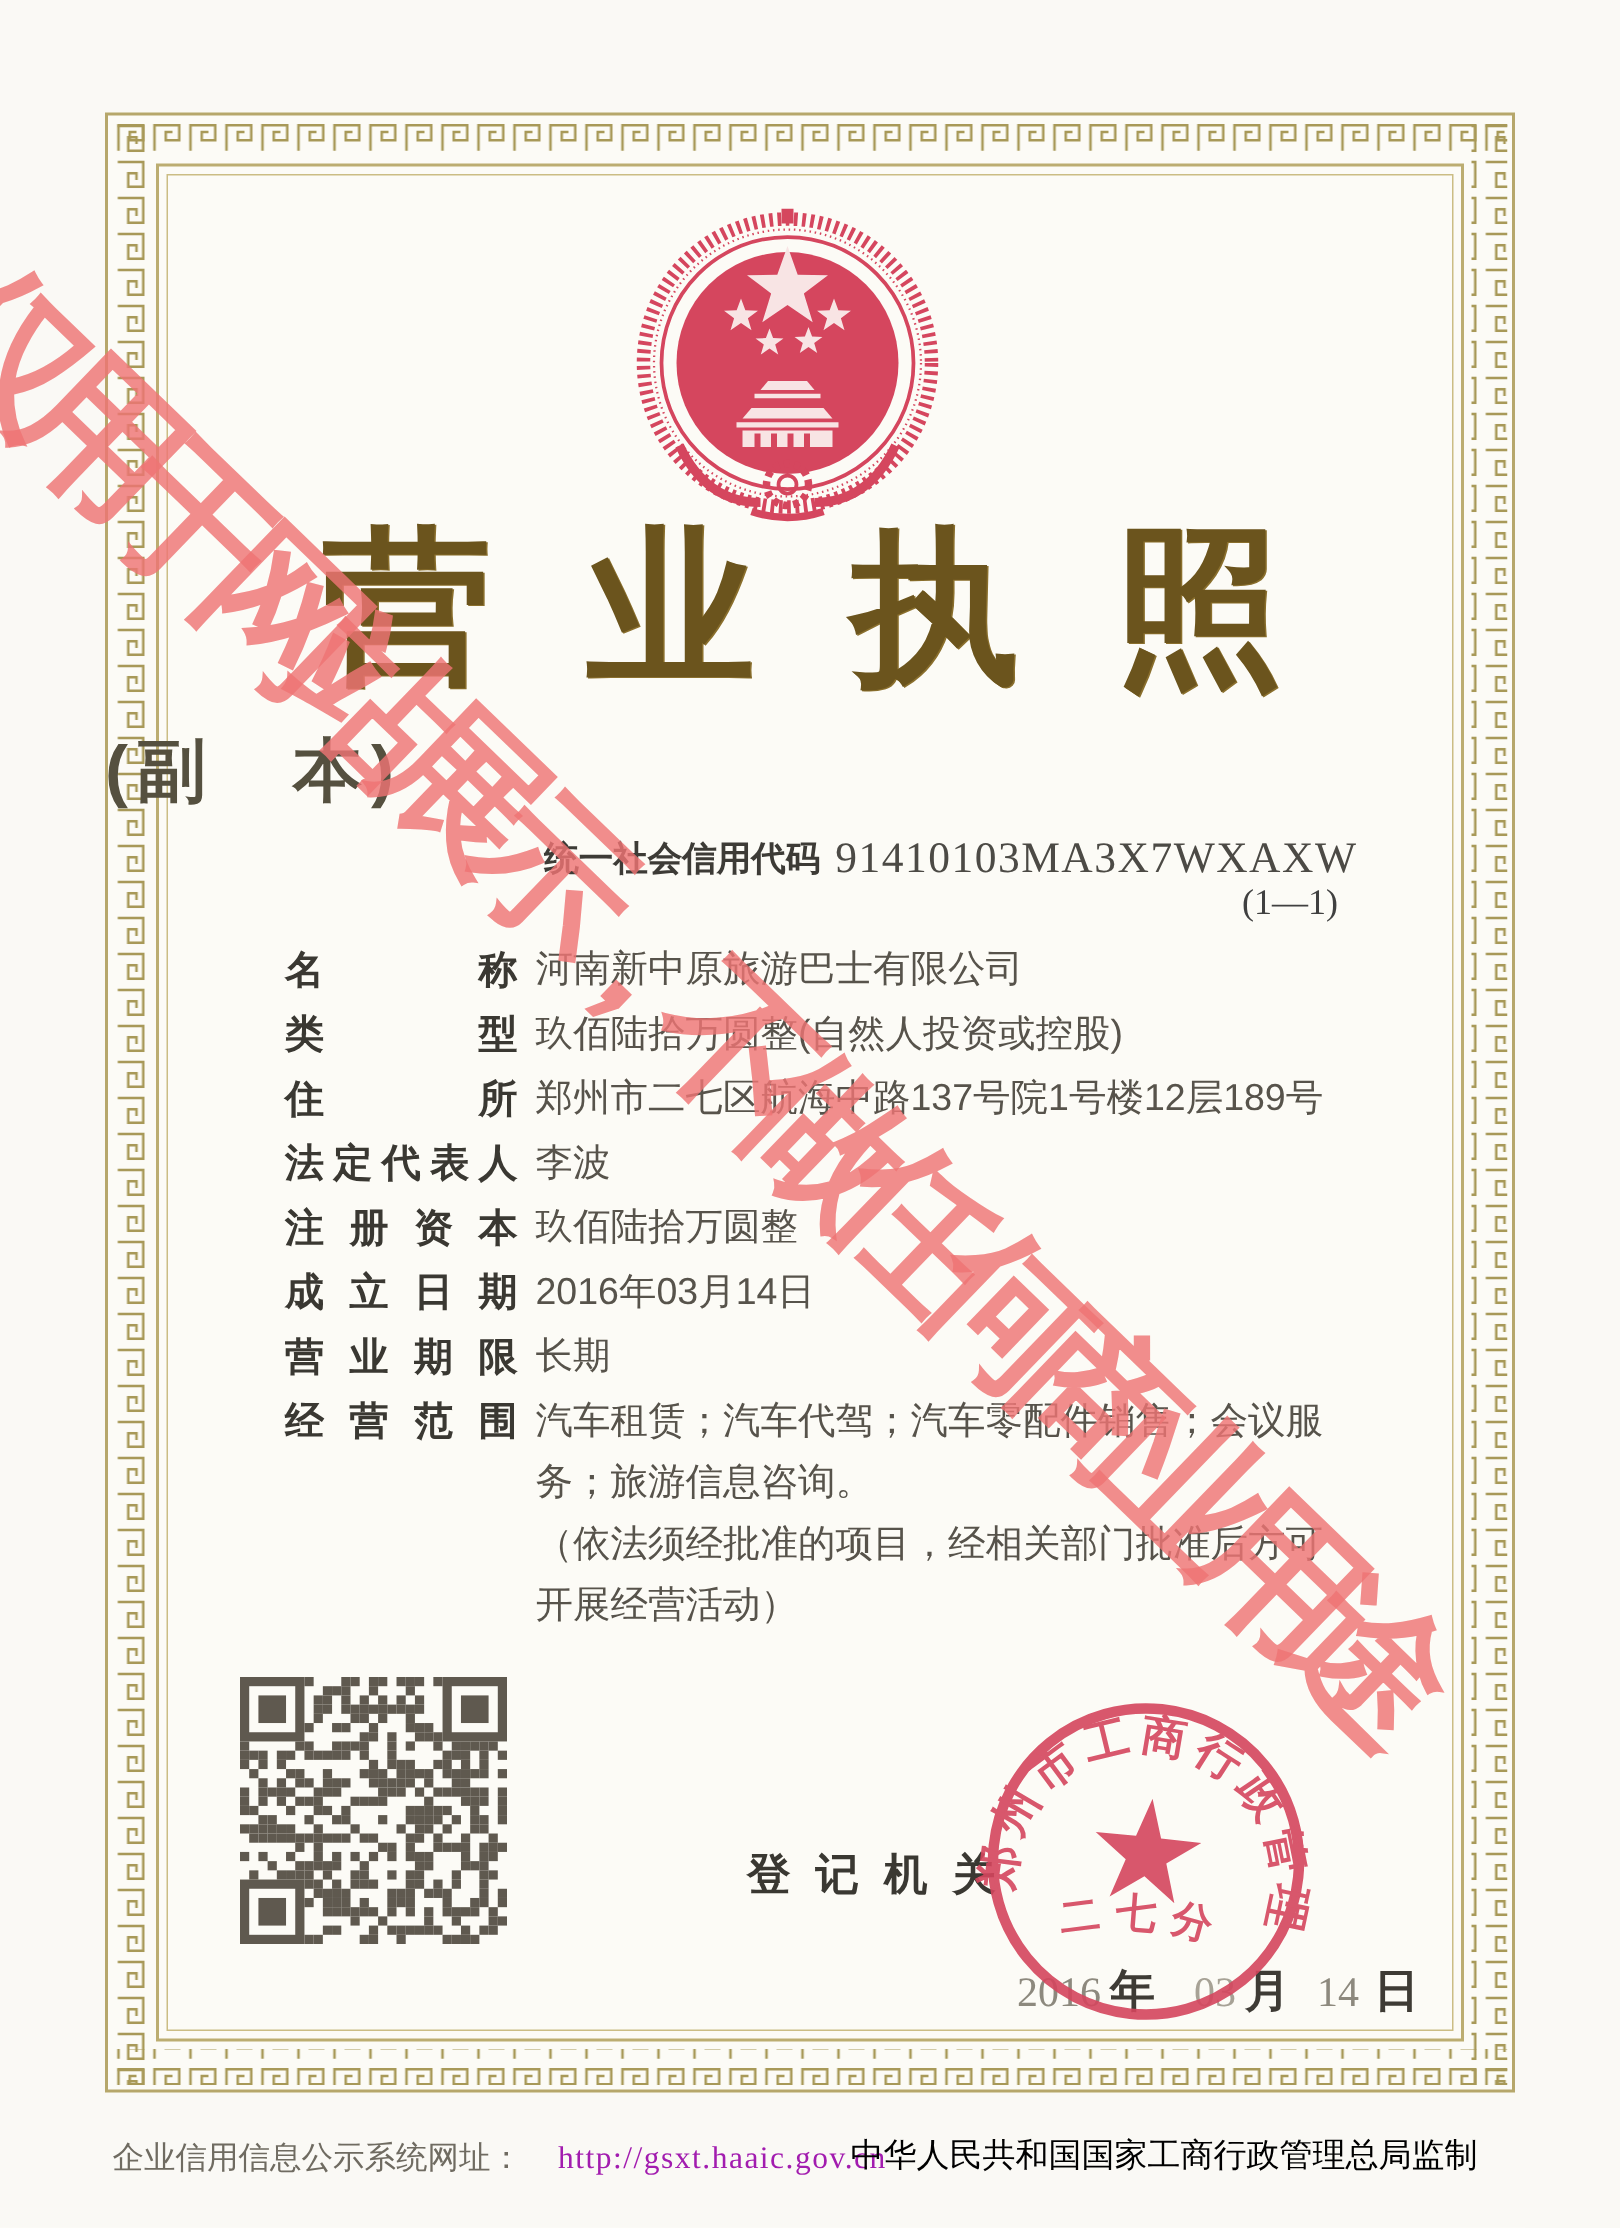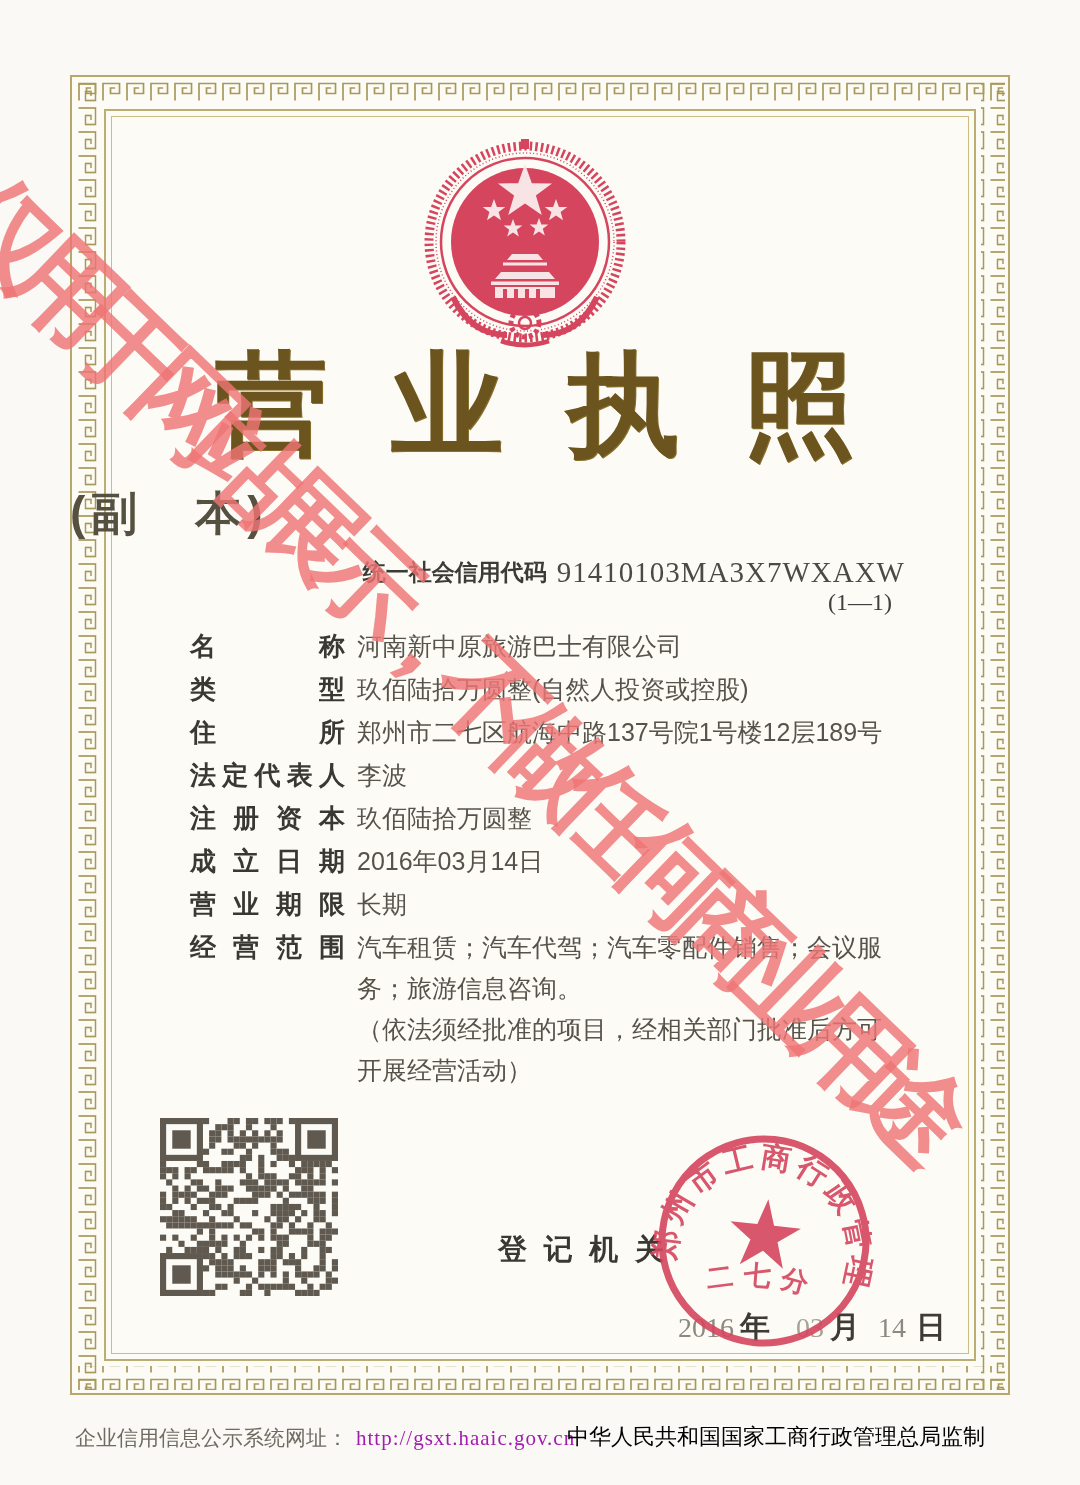--- a/index.html
+++ b/index.html
@@ -62,21 +62,21 @@
   }
   .d-num{font-family:"Liberation Serif",serif;font-size:28px;color:#8d897e;}
   .d-num.faint{color:#a7a296;}
   .d-unit{font-size:30px;font-weight:700;color:#3e3b35;}
   .dg1{margin-left:6px;} .dg2{margin-left:26px;} .dg3{margin-left:6px;}
   .dg4{margin-left:18px;} .dg5{margin-left:10px;}
 
   .seal{position:absolute;left:578px;top:1050px;width:232px;height:232px;z-index:5;transform:rotate(6deg);opacity:.9;}
 
   
-  .footer-left{position:absolute;left:75px;top:1424px;font-size:21px;color:#6f6b61;display:flex;gap:8px;align-items:baseline;}
+  .footer-left{position:absolute;left:75px;top:1424px;font-size:21px;color:#6f6b61;display:flex;gap:24px;align-items:baseline;}
   .footer-left .url{font-family:"Liberation Serif",serif;color:#a21caf;letter-spacing:1px;}
   .footer-right{position:absolute;right:95px;top:1422px;font-size:22px;color:#000000;}
 
   
   .watermark{
     position:absolute;left:18px;top:148px;z-index:50;pointer-events:none;
     transform:rotate(44deg);transform-origin:0 0;
     font-size:104px;font-weight:700;letter-spacing:-20px;white-space:nowrap;
     color:rgba(238,116,116,0.82);
   }

